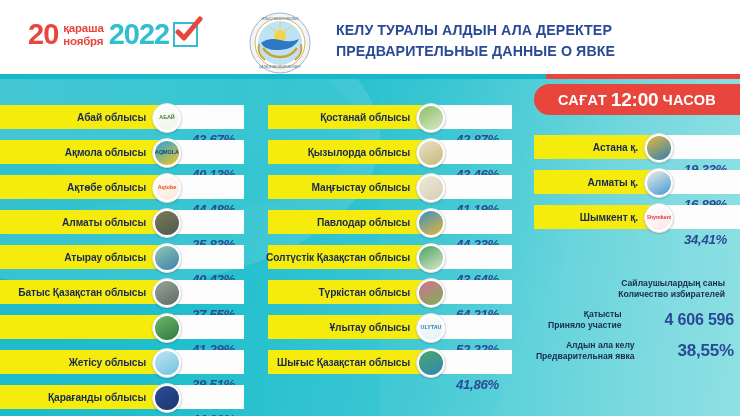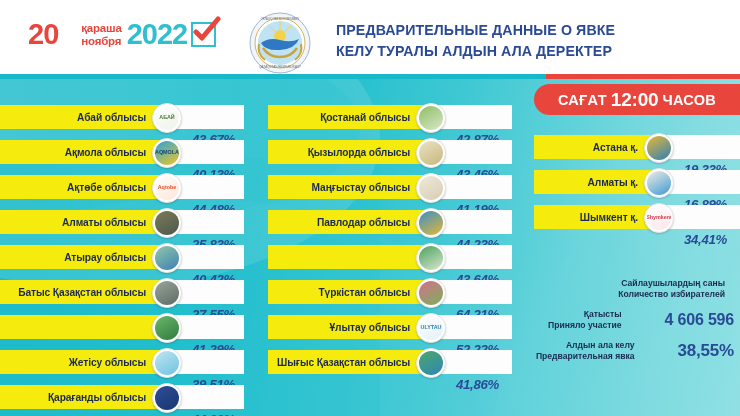--- a/index.html
+++ b/index.html
@@ -8,21 +8,21 @@
     font-family:"Liberation Sans","DejaVu Sans",sans-serif;
     background:#ffffff;
   }
   #poster{position:relative;width:740px;height:416px;overflow:hidden;background:#fff;}
 
   
   .header{position:absolute;left:0;top:0;width:740px;height:78px;background:#ffffff;z-index:5;}
 
   .date-block{position:absolute;left:28px;top:20px;display:flex;align-items:center;}
   .d-day{font-size:29px;font-weight:bold;color:#e8453c;line-height:1;letter-spacing:-1px;}
-  .d-month{margin-left:23px;margin-right:5px;display:flex;flex-direction:column;justify-content:center;}
+  .d-month{margin-left:5px;margin-right:5px;display:flex;flex-direction:column;justify-content:center;}
   .d-month span{font-size:11.5px;font-weight:bold;color:#e8453c;line-height:1.12;letter-spacing:-0.2px;}
   .d-year{font-size:29px;font-weight:bold;color:#2fbfcf;line-height:1;letter-spacing:-1px;}
   .d-check{margin-left:4px;position:relative;width:21px;height:21px;border:2px solid #2fbfcf;}
   .d-check svg{position:absolute;left:-2px;top:-9px;}
 
   .emblem-seal{position:absolute;left:249px;top:12px;width:62px;height:62px;}
 
   .title{position:absolute;left:336px;top:20px;width:390px;}
   .title div{font-size:14.2px;font-weight:bold;color:#2a4a96;line-height:1.45;letter-spacing:0.1px;white-space:nowrap;}
 
@@ -105,22 +105,22 @@
         <path d="M12 31 q8 -6 19 -3 q11 3 19 -1 q-4 10 -19 11 q-15 1 -19 -7 z" fill="#2f78c4"></path>
         <path d="M14 36 q6 9 17 9 q11 0 17 -9" stroke="#c9a23a" stroke-width="2.4" fill="none"></path>
         <path d="M10 32 q-2 10 6 16" stroke="#c9a23a" stroke-width="2" fill="none"></path>
         <path d="M52 32 q2 10 -6 16" stroke="#c9a23a" stroke-width="2" fill="none"></path>
         <text x="31" y="56" font-size="3" fill="#5a6b7a" text-anchor="middle" font-family="Liberation Sans, sans-serif">QAZAQSTAN RESPUBLIKASY</text>
         <text x="31" y="8" font-size="2.6" fill="#5a6b7a" text-anchor="middle" font-family="Liberation Sans, sans-serif">ORTALYQ SAILAU KOMISSIASY</text>
       </svg>
     </div>
 
     <div class="title">
+      <div>КЕЛУ ТУРАЛЫ АЛДЫН АЛА ДЕРЕКТЕР</div>
       <div>ПРЕДВАРИТЕЛЬНЫЕ ДАННЫЕ О ЯВКЕ</div>
-      <div>КЕЛУ ТУРАЛЫ АЛДЫН АЛА ДЕРЕКТЕР</div>
     </div>
   </div>
 
   <div class="strip-teal"></div>
   <div class="strip-red"></div>
 
   <div class="clock">
     <span class="c1">САҒАТ</span>
     <span class="c2">12:00</span>
     <span class="c3">ЧАСОВ</span>
@@ -239,20 +239,21 @@
         <div class="bar-white" style="left: 158px; width: 86px;"></div>
         <div class="rname" style="left: 4px; width: 138px;">Павлодар облысы</div>
         <div class="remb" style="left: 148px;">
           <div class="inner" style="background: linear-gradient(150deg, rgb(63, 143, 196) 0%, rgb(224, 184, 56) 100%); color: rgb(255, 255, 255);"></div>
         </div>
         <div class="rval" style="left: 188px;">44,23%</div>
       </div>
       <div class="row" style="left: 268px; top: 245px; width: 244px;">
         <div class="bar-yellow" style="width: 158px;"></div>
         <div class="bar-white" style="left: 158px; width: 86px;"></div>
+        <div class="rname" style="left: 4px; width: 138px;">Солтүстік Қазақстан облысы</div>
         <div class="remb" style="left: 148px;">
           <div class="inner" style="background: linear-gradient(150deg, rgb(74, 163, 94) 0%, rgb(217, 230, 206) 100%); color: rgb(45, 107, 56);"></div>
         </div>
         <div class="rval" style="left: 188px;">43,64%</div>
       </div>
       <div class="row" style="left: 268px; top: 280px; width: 244px;">
         <div class="bar-yellow" style="width: 158px;"></div>
         <div class="bar-white" style="left: 158px; width: 86px;"></div>
         <div class="rname" style="left: 4px; width: 138px;">Түркістан облысы</div>
         <div class="remb" style="left: 148px;">

